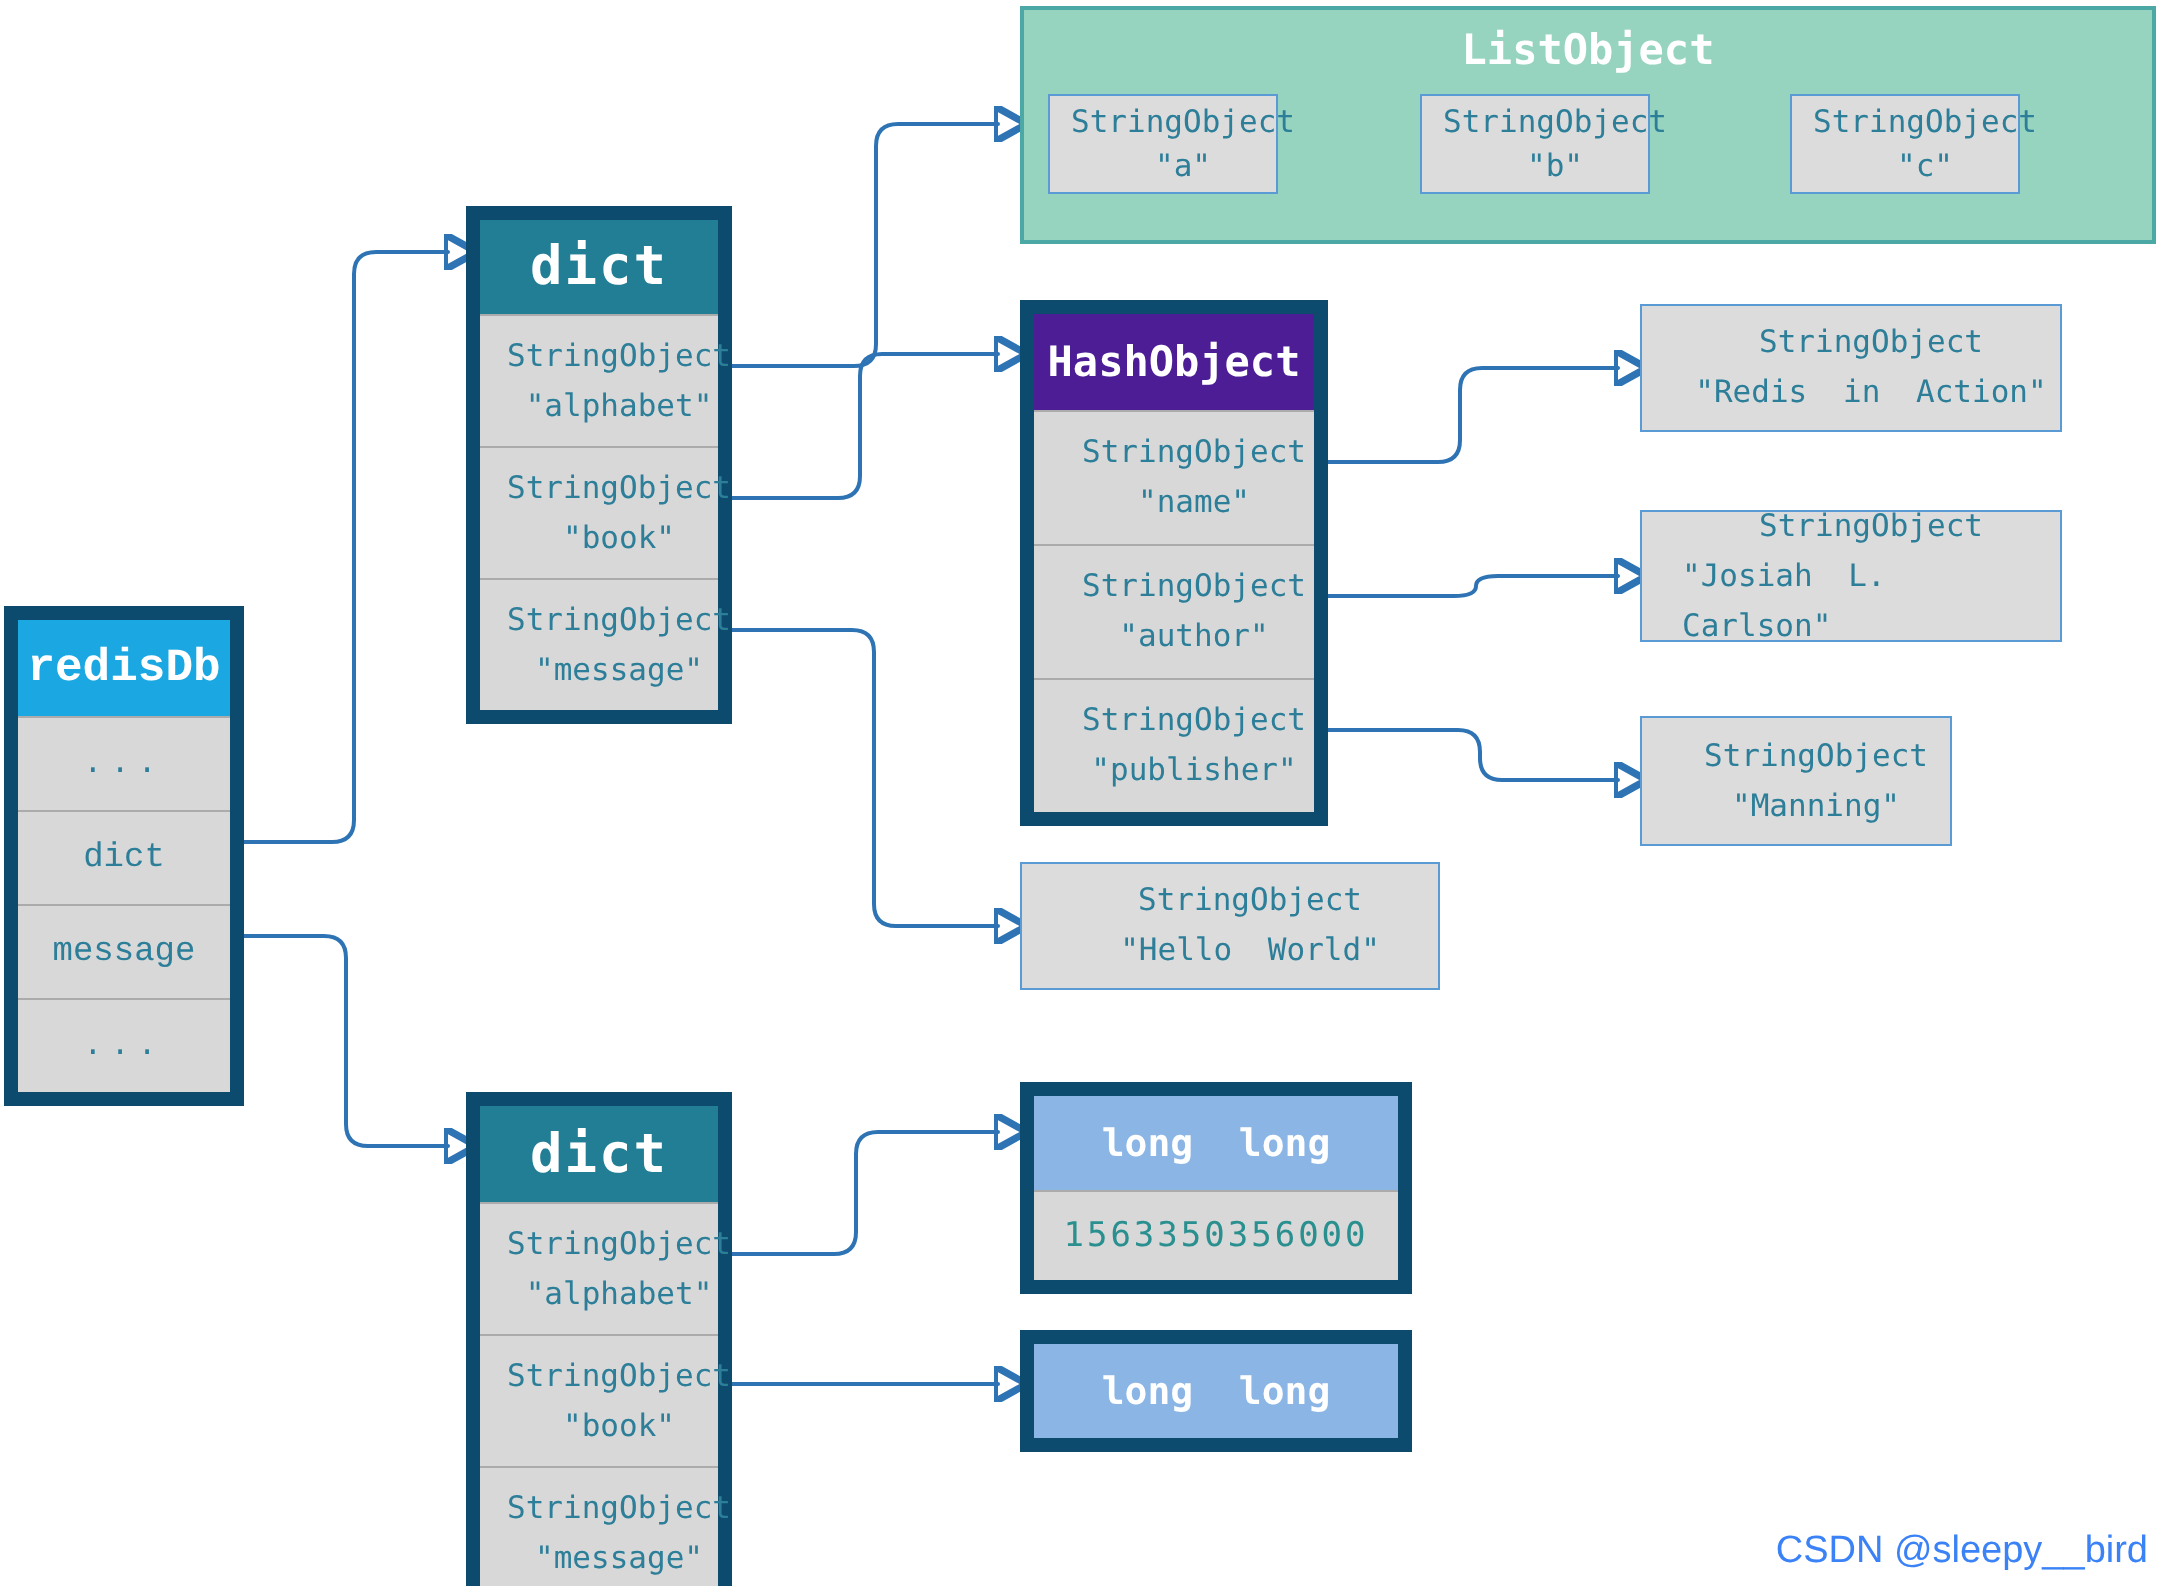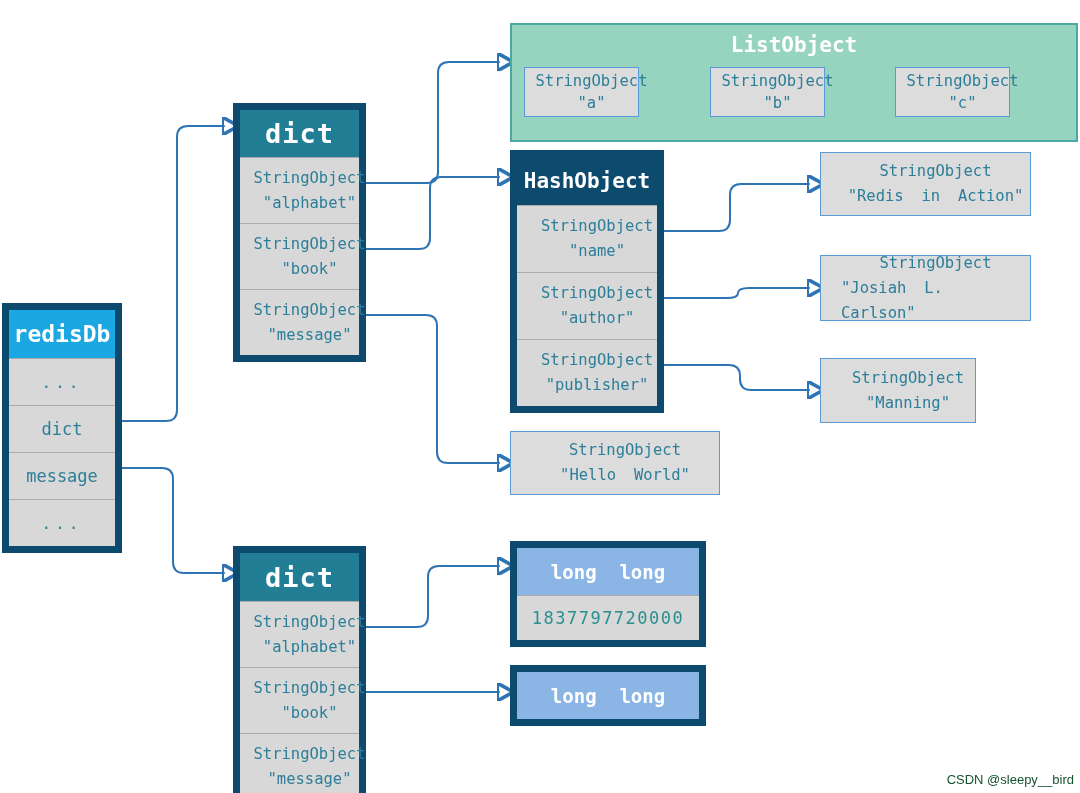--- a/index.html
+++ b/index.html
@@ -5,40 +5,40 @@
   html,body{margin:0;padding:0;background:#fff;}
   .stage{position:relative;width:1080px;height:793px;background:#ffffff;
          font-family:"DejaVu Sans Mono",monospace;overflow:hidden;}
   .connectors{position:absolute;left:0;top:0;width:1080px;height:793px;}
   .connectors path{stroke:#2E74B5;stroke-width:2;fill:none;stroke-linecap:round;stroke-linejoin:round;}
   .box{position:absolute;box-sizing:border-box;}
   .graybox{border:7px solid #0c4a6e;background:#D8D8D8;}
   .hdr{display:flex;align-items:center;justify-content:center;color:#fff;font-weight:bold;box-sizing:border-box;}
   .hdr-redisdb{background:#1BA7E1;height:48px;font-size:23px;}
   .hdr-dict{background:#217E95;height:47px;font-size:27px;letter-spacing:1px;}
-  .hdr-hash{background:#0c4a6e;height:48px;font-size:21px;}
+  .hdr-hash{background:#4c1d95;height:48px;font-size:21px;}
   .hdr-long{background:#8AB5E4;height:47px;font-size:19px;word-spacing:0.6em;}
   .cell{display:flex;flex-direction:column;align-items:center;justify-content:center;
         color:#2C7E99;box-sizing:border-box;background:#D8D8D8;}
   .cell + .cell{border-top:1px solid #ABABAB;}
   .hdr + .cell{border-top:1px solid #ABABAB;}
   .single{font-size:17px;}
   .dots{letter-spacing:4px;font-size:16px;}
   .l1,.l2{font-size:15.5px;line-height:25px;padding-left:20px;}
   .l2{word-spacing:0.55em;}
   .stringbox{border:1px solid #5B9BD5;background:#DCDCDC;display:flex;flex-direction:column;
              align-items:center;justify-content:center;color:#2C7E99;}
   .listwrap{border:2px solid #4BA8A5;background:#96D4C0;}
   .list-title{position:absolute;left:0;top:8px;width:100%;text-align:center;color:#fff;
               font-weight:bold;font-size:21px;}
   .longval{height:45px;display:flex;align-items:center;justify-content:center;
            color:#2A8F8F;font-size:17px;letter-spacing:1.5px;background:#D8D8D8;
            border-top:1px solid #ABABAB;box-sizing:border-box;}
   .watermark{position:absolute;right:6px;bottom:6px;font-family:"Liberation Sans",sans-serif;
-             font-size:13px;color:#14532d;}
+             font-size:19px;color:#3b82f6;}
 </style>
 </head>
 <body>
 
 <div class="stage">
 
   <svg class="connectors" viewBox="0 0 1080 793" xmlns="http://www.w3.org/2000/svg">
     <defs>
       <marker id="ah" viewBox="0 0 10 10" refX="1" refY="5" markerWidth="9" markerHeight="9" orient="auto">
         <path d="M0,0 L9,5 L0,10 z" fill="#2E74B5" stroke="none"></path>
@@ -51,21 +51,21 @@
     <path d="M366,315 H426 Q437,315 437,326 V452 Q437,463 448,463 H499" marker-end="url(#ah)"></path>
     <path d="M664,231 H719 Q730,231 730,220 V195 Q730,184 741,184 H809" marker-end="url(#ah)"></path>
     <path d="M664,298 H727 Q738,298 738,293 Q738,288 749,288 H809" marker-end="url(#ah)"></path>
     <path d="M664,365 H729 Q740,365 740,376 V379 Q740,390 751,390 H809" marker-end="url(#ah)"></path>
     <path d="M366,627 H417 Q428,627 428,616 V577 Q428,566 439,566 H499" marker-end="url(#ah)"></path>
     <path d="M366,692 H499" marker-end="url(#ah)"></path>
     <path d="M637,70 H698" marker-end="url(#ah)"></path>
     <path d="M823,70 H883" marker-end="url(#ah)"></path>
   </svg>
 
-  <div class="box graybox" style="left:2px;top:303px;width:120px;">
+  <div class="box graybox" style="left:2px;top:303px;width:120px;font-family:Liberation Mono, monospace;">
     <div class="hdr hdr-redisdb">redisDb</div>
     <div class="cell single dots" style="height:47px;">...</div>
     <div class="cell single" style="height:47px;">dict</div>
     <div class="cell single" style="height:47px;">message</div>
     <div class="cell single dots" style="height:47px;">...</div>
   </div>
 
   <div class="box graybox" style="left:233px;top:103px;width:133px;">
     <div class="hdr hdr-dict">dict</div>
     <div class="cell" style="height:66px;">
@@ -91,21 +91,21 @@
     <div class="cell" style="height:66px;">
       <div class="l1">StringObject</div>
       <div class="l2">"book"</div>
     </div>
     <div class="cell" style="height:66px;">
       <div class="l1">StringObject</div>
       <div class="l2">"message"</div>
     </div>
   </div>
 
-  <div class="box listwrap" style="left:510px;top:3px;width:568px;height:119px;margin-top:20px;">
+  <div class="box listwrap" style="left:510px;top:3px;width:568px;height:119px;">
     <div class="list-title">ListObject</div>
     <div class="box stringbox" style="left:12px;top:42px;width:115px;height:50px;">
       <div class="l1" style="line-height:22px;">StringObject</div>
       <div class="l2" style="line-height:22px;">"a"</div>
     </div>
     <div class="box stringbox" style="left:198px;top:42px;width:115px;height:50px;">
       <div class="l1" style="line-height:22px;">StringObject</div>
       <div class="l2" style="line-height:22px;">"b"</div>
     </div>
     <div class="box stringbox" style="left:383px;top:42px;width:115px;height:50px;">
@@ -145,21 +145,21 @@
     <div class="l2">"Manning"</div>
   </div>
 
   <div class="box stringbox" style="left:510px;top:431px;width:210px;height:64px;">
     <div class="l1">StringObject</div>
     <div class="l2">"Hello World"</div>
   </div>
 
   <div class="box graybox" style="left:510px;top:541px;width:196px;">
     <div class="hdr hdr-long">long long</div>
-    <div class="longval">1837797720000</div>
+    <div class="longval">1563350356000</div>
   </div>
 
   <div class="box graybox" style="left:510px;top:665px;width:196px;">
     <div class="hdr hdr-long">long long</div>
   </div>
 
   <div class="watermark">CSDN @sleepy__bird</div>
 
 </div>
 

